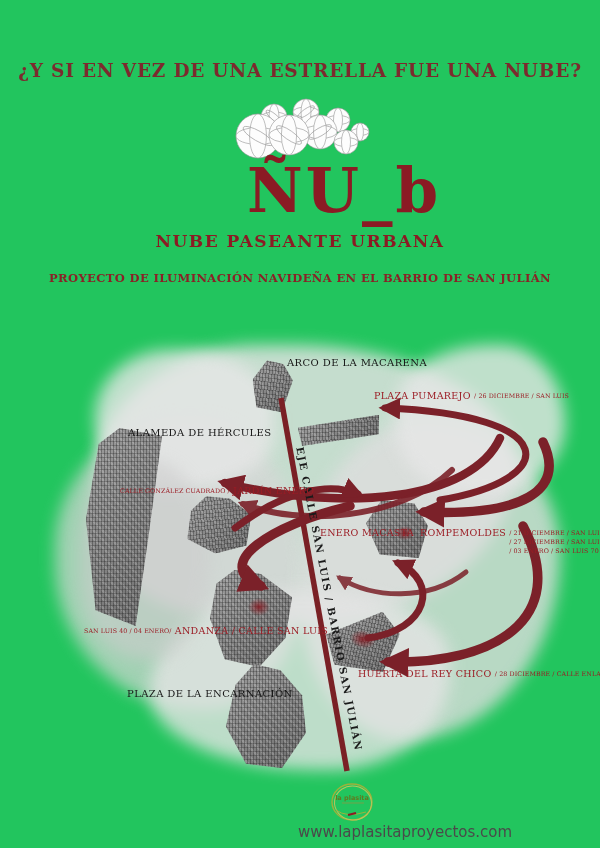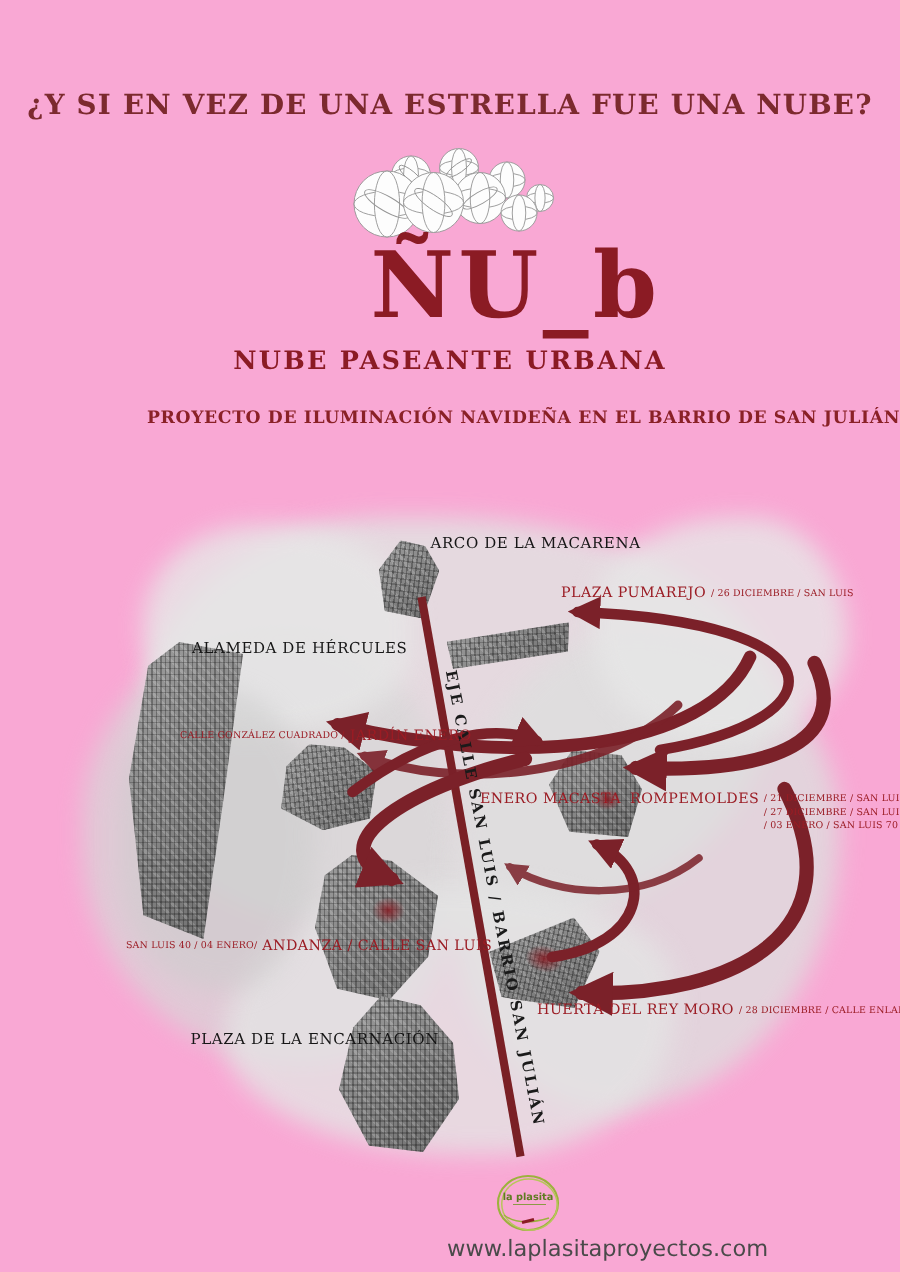--- a/index.html
+++ b/index.html
@@ -1,26 +1,26 @@
 <!DOCTYPE html>
 <html><head>
 <meta charset="utf-8">
 <style>
   html,body{margin:0;padding:0;background:#ffffff;}
-  .poster{position:relative;width:600px;height:848px;background:#f9a8d4;overflow:hidden;
+  .poster{position:relative;width:600px;height:848px;background:#22c55e;overflow:hidden;
           font-family:"DejaVu Serif",serif;}
   
   .headline{position:absolute;top:60px;left:0;width:600px;text-align:center;
             font-size:18.5px;font-weight:bold;color:#7c2a2e;letter-spacing:.8px;}
   .cloud{position:absolute;left:234px;top:94px;}
   .title{position:absolute;top:160px;left:0;width:600px;text-align:center;
          font-size:61px;font-weight:bold;color:#8b1b24;letter-spacing:3px;line-height:1;margin-left:44px;}
   .subtitle{position:absolute;top:231px;left:0;width:600px;text-align:center;
             font-size:17px;font-weight:bold;color:#8b1b24;letter-spacing:1.5px;}
-  .tagline{position:absolute;top:271px;left:0;width:600px;text-align:right;
+  .tagline{position:absolute;top:271px;left:0;width:600px;text-align:center;
            font-size:11.5px;font-weight:bold;color:#8a2127;letter-spacing:.4px;}
   
   .blob{position:absolute;filter:blur(8px);}
   
   .frag{position:absolute;
     background:
       repeating-linear-gradient(90deg, rgba(15,15,15,.30) 0 1px, transparent 1px 3px),
       repeating-linear-gradient(0deg, rgba(25,25,25,.26) 0 1px, transparent 1px 4px),
       repeating-linear-gradient(45deg, rgba(255,255,255,.14) 0 2px, transparent 2px 6px),
       linear-gradient(135deg,#9e9e9e,#6e6e6e);}
@@ -175,21 +175,21 @@
       <span class="tiny">/ 03 ENERO / SAN LUIS 70</span>
     </span>
   </div>
 
   <div class="lbl red" style="left:84px;top:626px;">
     <span class="tiny">SAN LUIS 40 / 04 ENERO/</span>
     <span>ANDANZA / CALLE SAN LUIS</span>
   </div>
 
   <div class="lbl red" style="left:358px;top:669px;">
-    <span>HUERTA DEL REY MORO</span>
+    <span>HUERTA DEL REY CHICO</span>
     <span class="tiny">/ 28 DICIEMBRE / CALLE ENLADRILLADA</span>
   </div>
 
   <div class="lbl black" style="left:127px;top:688px;">
     <span>PLAZA DE LA ENCARNACIÓN</span>
   </div>
 
   <svg class="logo" width="48" height="46" viewBox="0 0 48 46">
     <ellipse cx="24" cy="22" rx="20" ry="18" fill="none" stroke="#9cb23c" stroke-width="1.4"></ellipse>
     <ellipse cx="25" cy="23" rx="18.5" ry="17" fill="none" stroke="#b8c65b" stroke-width="1" transform="rotate(8 25 23)"></ellipse>

